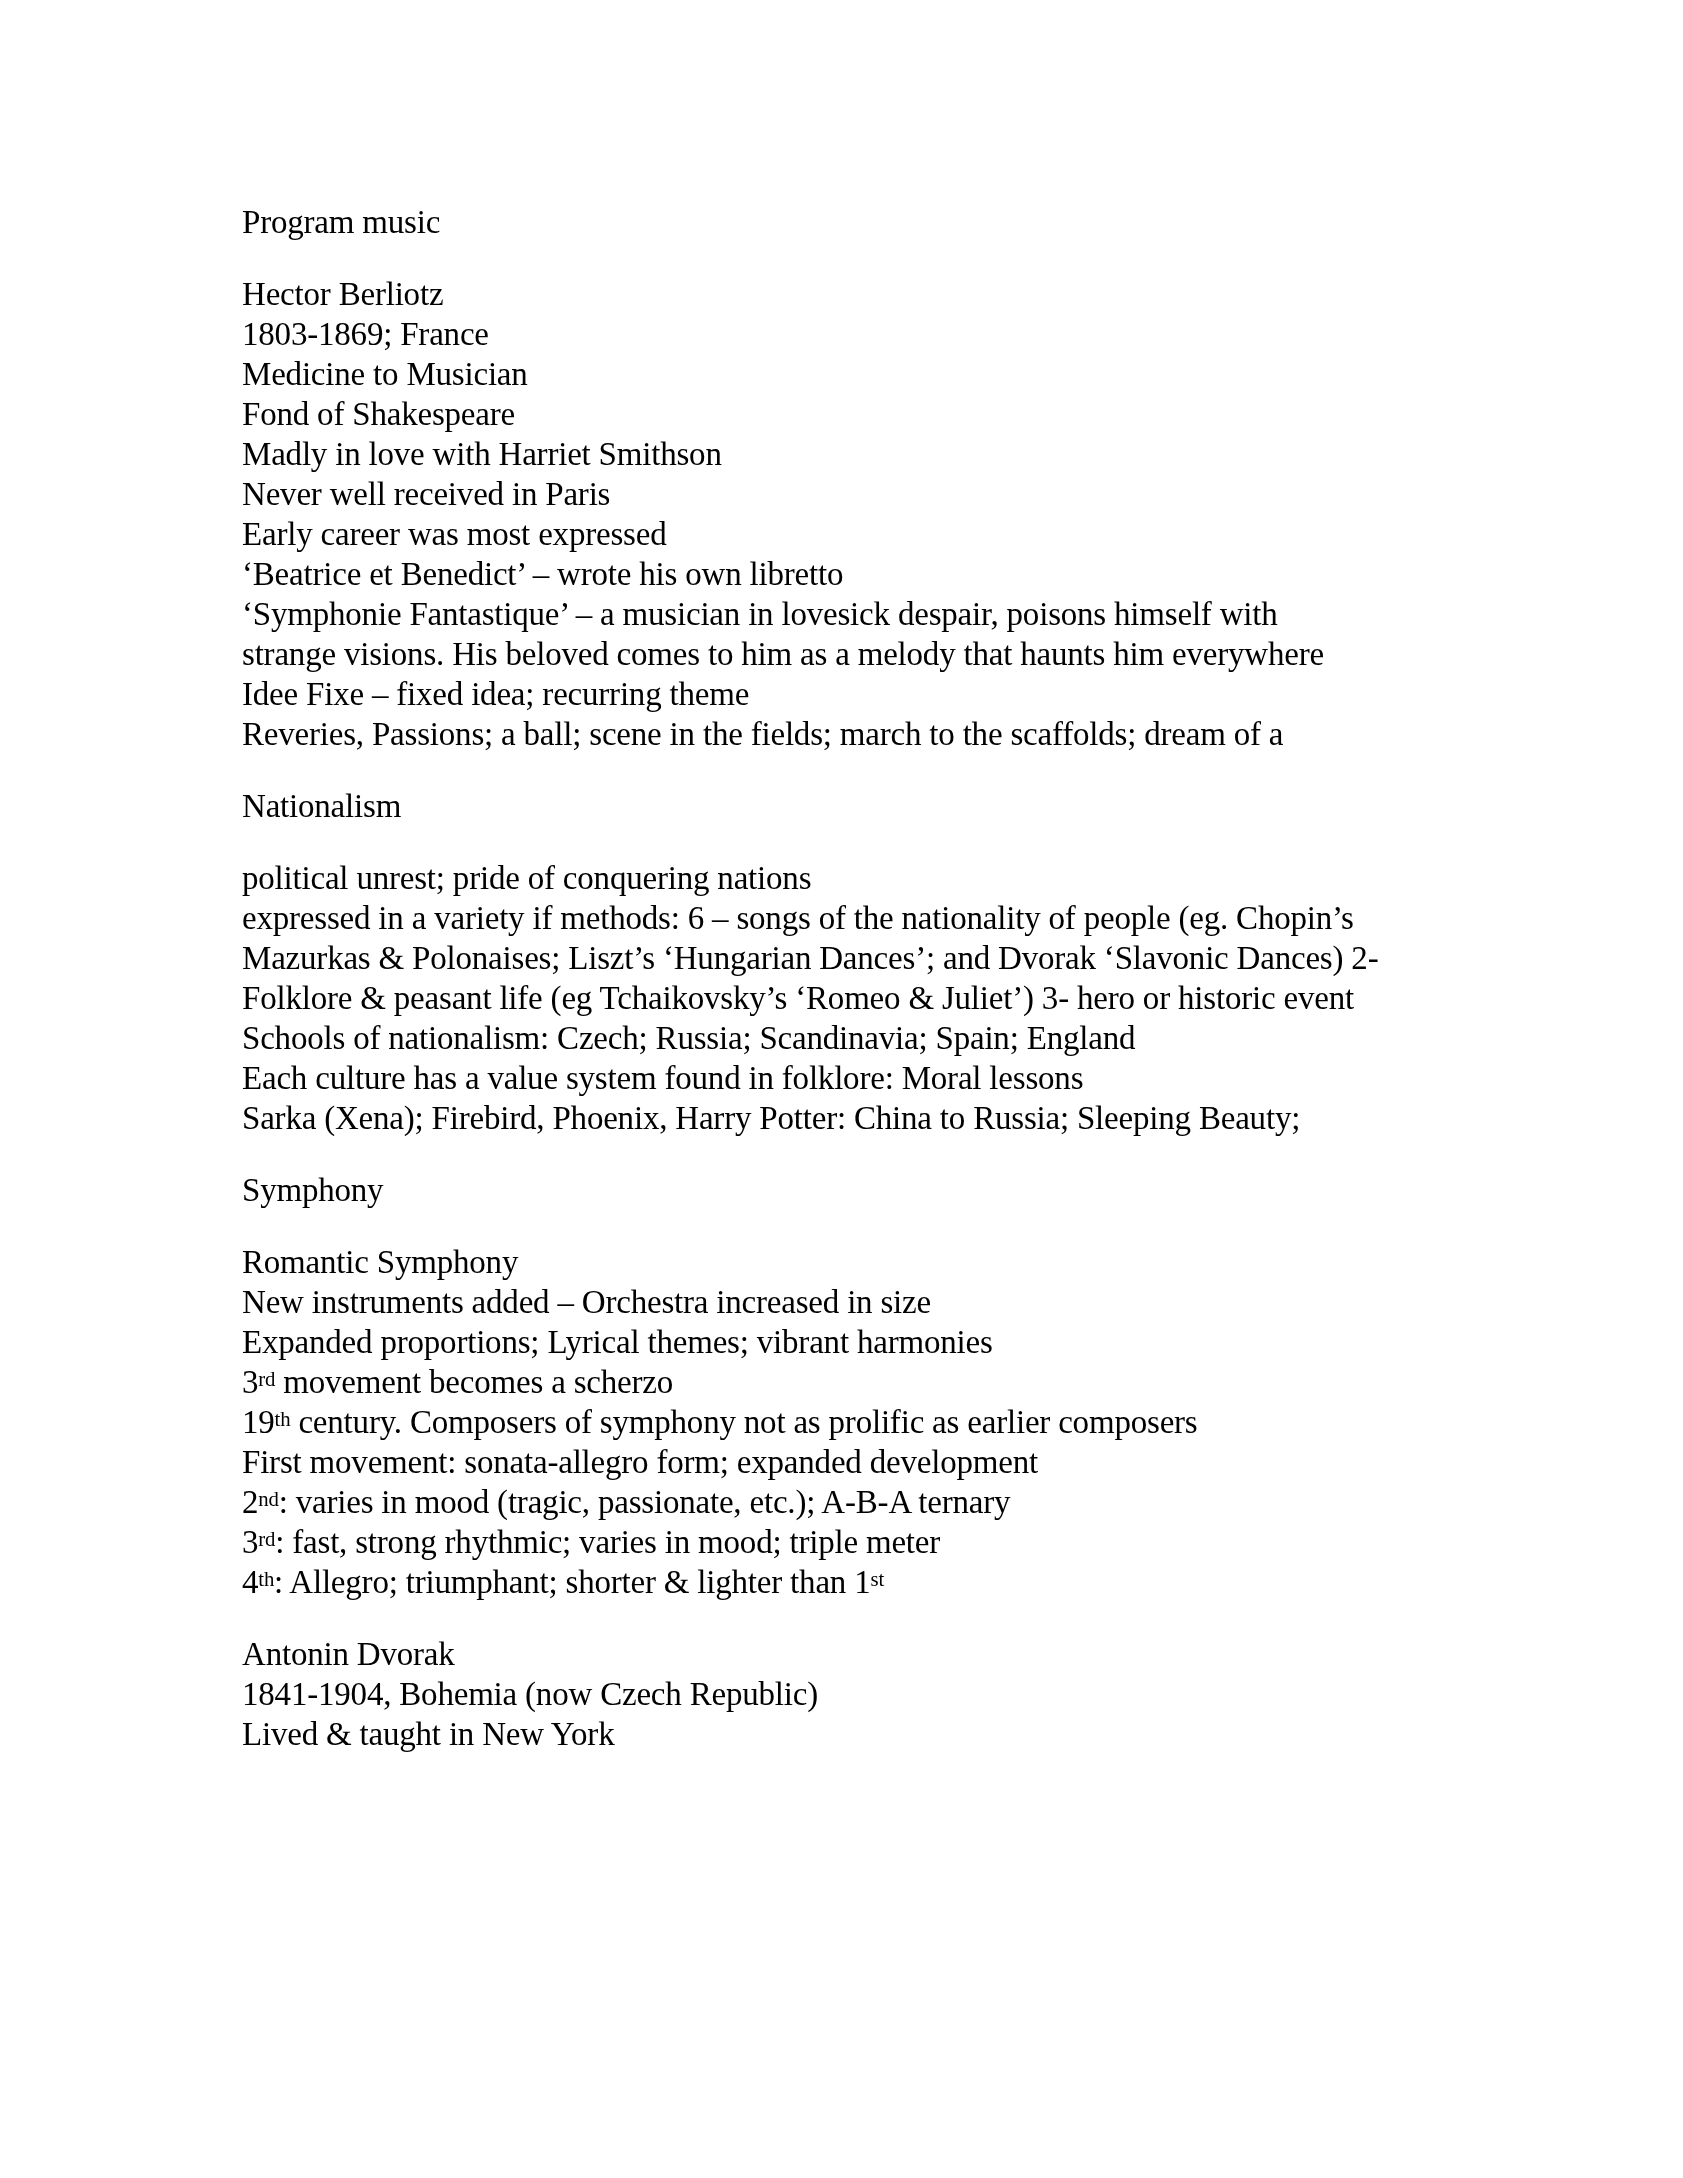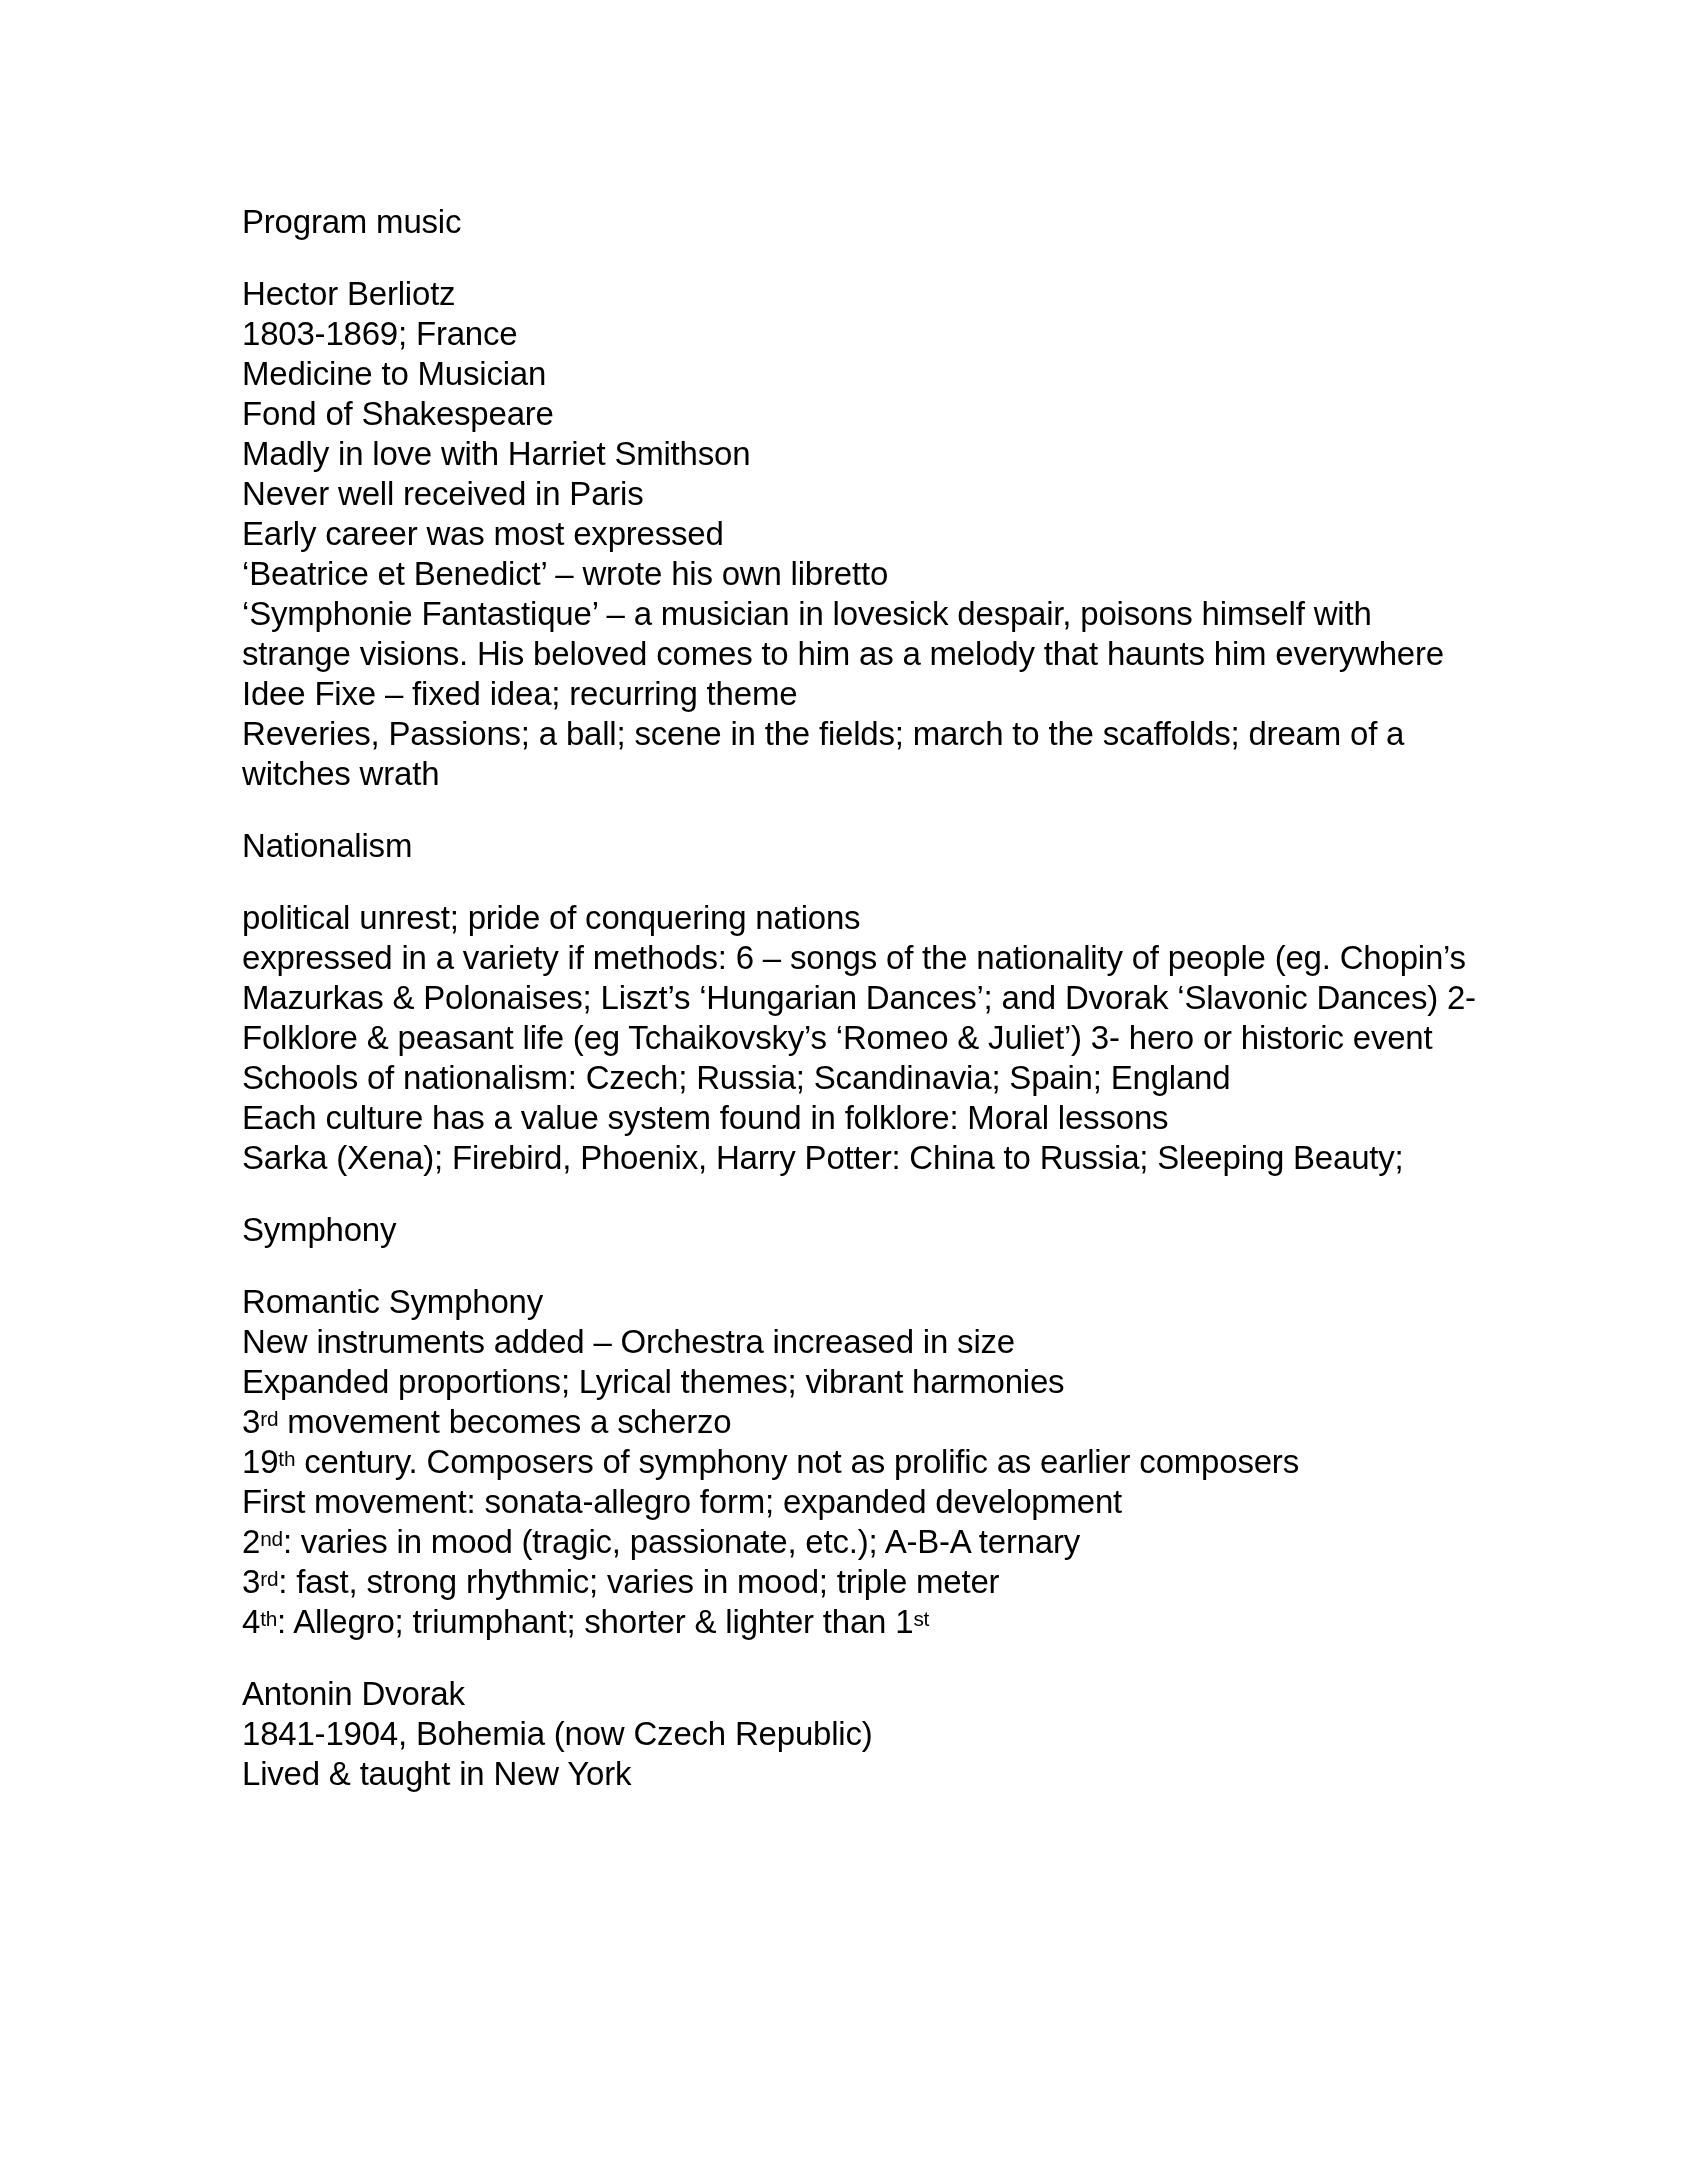--- a/index.html
+++ b/index.html
@@ -7,21 +7,21 @@
     width: 1683px;
     height: 2178px;
     background: #ffffff;
   }
   .page {
     box-sizing: border-box;
     width: 1683px;
     height: 2178px;
     background: #ffffff;
     padding: 202px 218px 0 242px;
-    font-family: Liberation Sans, sans-serif;
+    font-family: Liberation Serif, serif;
     font-size: 33px;
     line-height: 40px;
     color: #000000;
     letter-spacing: -0.2px;
   }
   .section { margin: 0 0 32px 0; }
   .line {
     margin: 0;
     padding: 0;
     white-space: pre;
@@ -47,21 +47,20 @@
         <p class="line">Medicine to Musician</p>
         <p class="line">Fond of Shakespeare</p>
         <p class="line">Madly in love with Harriet Smithson</p>
         <p class="line">Never well received in Paris</p>
         <p class="line">Early career was most expressed</p>
         <p class="line">‘Beatrice et Benedict’ – wrote his own libretto</p>
         <p class="line">‘Symphonie Fantastique’ – a musician in lovesick despair, poisons himself with</p>
         <p class="line">strange visions. His beloved comes to him as a melody that haunts him everywhere</p>
         <p class="line">Idee Fixe – fixed idea; recurring theme</p>
         <p class="line">Reveries, Passions; a ball; scene in the fields; march to the scaffolds; dream of a</p>
-        <p class="line">witches wrath</p>
       </section>
       <section class="section">
         <p class="line">Nationalism</p>
       </section>
       <section class="section">
         <p class="line">political unrest; pride of conquering nations</p>
         <p class="line">expressed in a variety if methods: 6 – songs of the nationality of people (eg. Chopin’s</p>
         <p class="line">Mazurkas &amp; Polonaises; Liszt’s ‘Hungarian Dances’; and Dvorak ‘Slavonic Dances) 2-</p>
         <p class="line">Folklore &amp; peasant life (eg Tchaikovsky’s ‘Romeo &amp; Juliet’) 3- hero or historic event</p>
         <p class="line">Schools of nationalism: Czech; Russia; Scandinavia; Spain; England</p>

